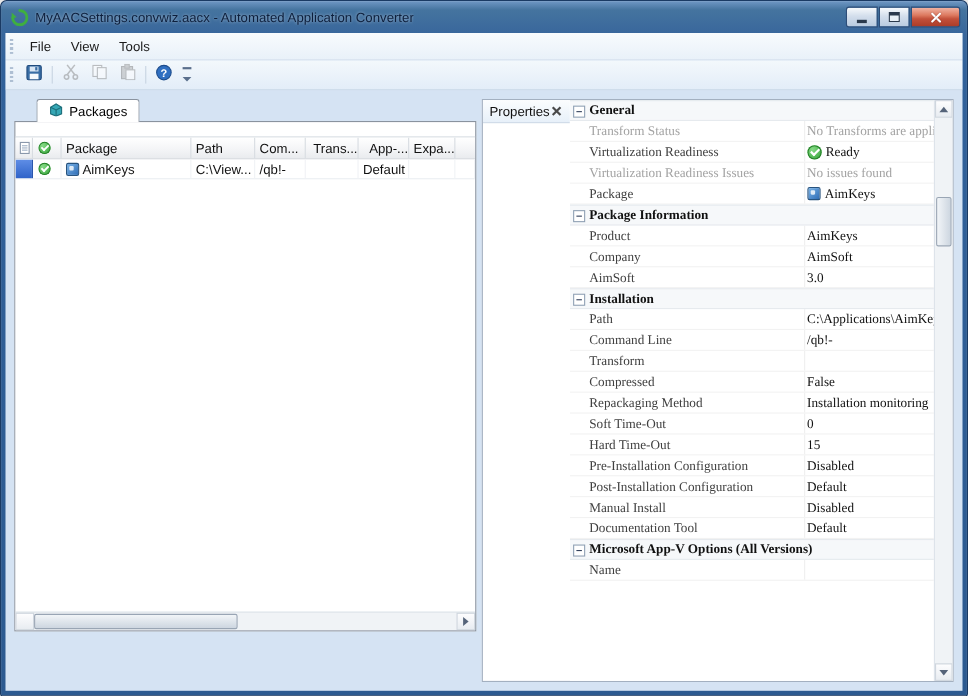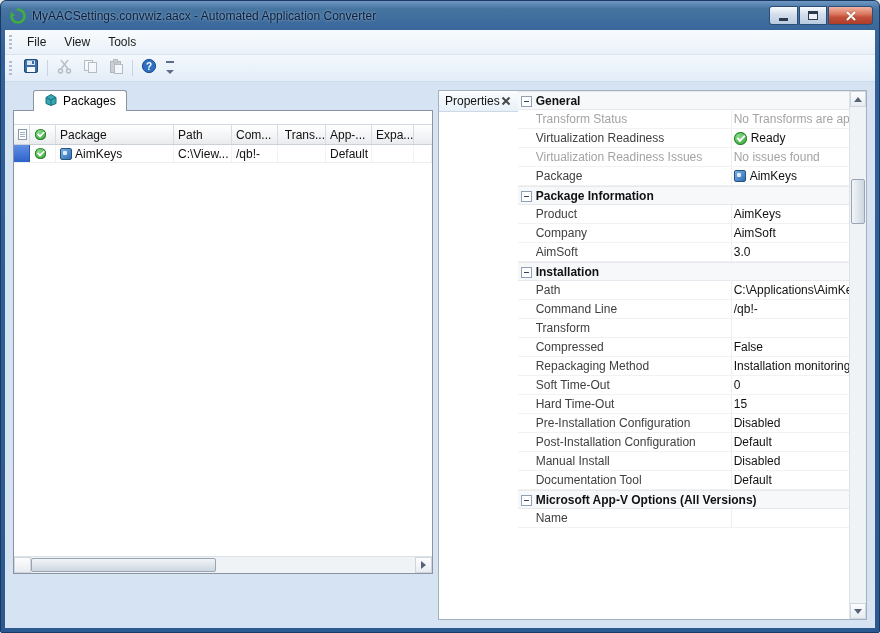--- a/index.html
+++ b/index.html
@@ -69,21 +69,21 @@
   .hscroll .sb-right{ margin-left:auto; }
   
   .right{ flex:1; display:flex; flex-direction:row; border:1px solid #a3b0c0; background:#fff; overflow:hidden;text-align:right; }
   .props-header{ height:21px; flex:0 0 auto; display:flex; align-items:center; padding:0 6px; font-size:12px; color:#111;
      background:linear-gradient(#fbfdfe,#e7f0f9); border-bottom:1px solid #cdd9e7; }
   .props-close{ margin-left:auto; position:relative; width:12px; height:12px; cursor:default; }
   .props-close::before,.props-close::after{ content:""; position:absolute; left:1px; top:5px; width:10px; height:2px; background:#4a4a4a; }
   .props-close::before{ transform:rotate(45deg); }
   .props-close::after{ transform:rotate(-45deg); }
   .props-body{ flex:1; display:flex; overflow:hidden; }
-  .props-rows{ flex:1; overflow:hidden; background:#fff; }
+  .props-rows{ flex:1; overflow:hidden; background:#fff;font-family:Liberation Serif, serif; }
   .prop-group{ height:19px; display:flex; align-items:center; background:#f6f8fa; border-top:1px solid #e6eaee; border-bottom:1px solid #e6eaee; position:relative; }
   .collapse-box{ position:absolute; left:3px; top:4px; width:11px; height:11px; border:1px solid #8fa0b4; background:#fff; }
   .collapse-box::after{ content:""; position:absolute; left:2px; top:4px; width:5px; height:1px; background:#33415c; }
   .group-label{ font-size:12px; font-weight:bold; color:#111; padding-left:18px; }
   .prop-row{ height:19px; display:flex; border-bottom:1px solid #f2f2f2; }
   .prop-name{ width:213px; flex:0 0 auto; display:flex; align-items:center; padding-left:18px; font-size:12px; color:#404040; white-space:nowrap; overflow:hidden; }
   .prop-value{ flex:1; display:flex; align-items:center; gap:4px; padding-left:2px; font-size:12px; color:#111; white-space:nowrap; overflow:hidden; border-left:1px solid #efefef; }
   .dis{ color:#a3a3a3; }
   .props-footer{ height:56px; flex:0 0 auto; background:#f2f6fb; border-top:1px solid #c9d4e1; }
   
@@ -222,21 +222,21 @@
                 </div>
                 <div class="gh-cell" style="width: 58px; flex: 0 0 auto;">
                   <span class="gh-label">Path</span>
                 </div>
                 <div class="gh-cell" style="width: 46px; flex: 0 0 auto;">
                   <span class="gh-label">Com...</span>
                 </div>
                 <div class="gh-cell" style="width: 48px; flex: 0 0 auto; justify-content: flex-end;">
                   <span class="gh-label">Trans...</span>
                 </div>
-                <div class="gh-cell" style="width: 46px; flex: 0 0 auto;">
+                <div class="gh-cell" style="width: 46px; flex: 0 0 auto; justify-content: flex-end;">
                   <span class="gh-label">App-...</span>
                 </div>
                 <div class="gh-cell" style="width: 42px; flex: 0 0 auto;">
                   <span class="gh-label">Expa...</span>
                 </div>
                 <div class="gh-cell gh-fill"></div>
               </div>
             <div class="grid-rows" id="grid-rows">
                 <div class="grid-row">
                   <div class="g-cell sel" style="width: 16px; flex: 0 0 auto;"></div>

